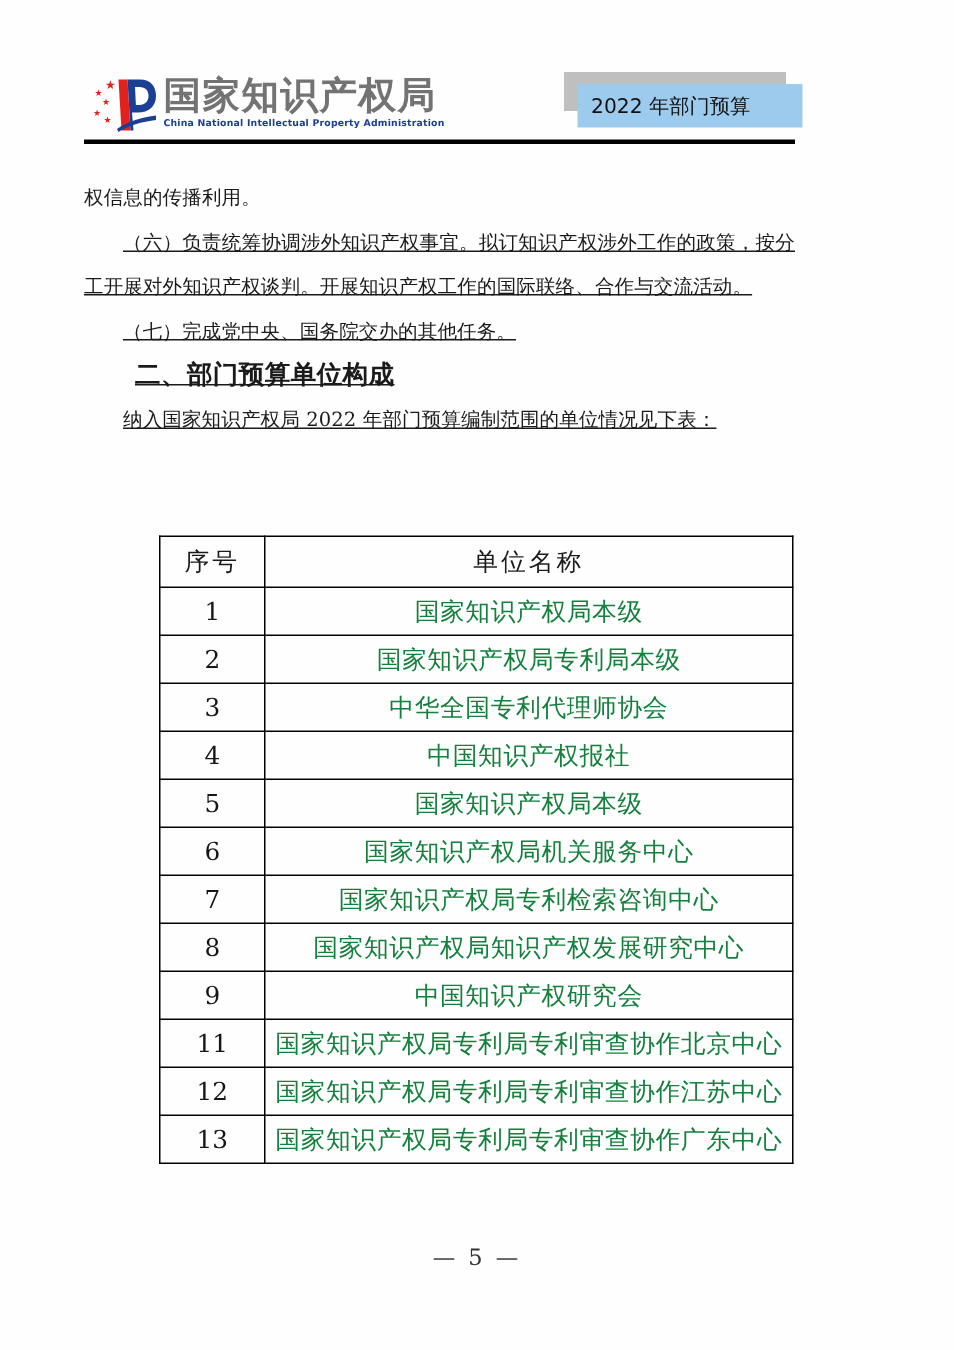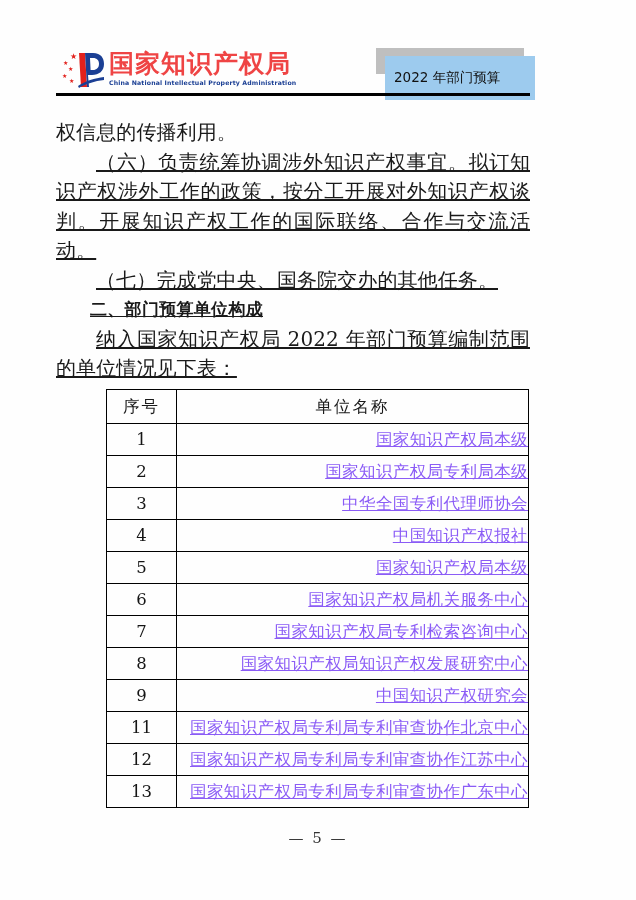--- a/index.html
+++ b/index.html
@@ -78,21 +78,21 @@
   .logo-text {
     display: flex;
     flex-direction: column;
     justify-content: flex-start;
   }
   .logo-cn {
     font-family: "DejaVu Sans", "Liberation Sans", sans-serif;
     font-weight: bold;
     font-size: 25px;
     line-height: 27px;
-    color: #ef4444;
+    color: #737373;
     letter-spacing: 1px;
     white-space: nowrap;
   }
   .logo-en {
     font-family: "DejaVu Sans", "Liberation Sans", sans-serif;
     font-weight: bold;
     font-size: 6.2px;
     line-height: 9px;
     color: #1b3f94;
     letter-spacing: 0.15px;
@@ -106,21 +106,21 @@
     top: 48px;
     width: 148px;
     height: 26px;
     background: #bfbfbf;
   }
   .banner-box {
     position: absolute;
     left: 385px;
     top: 56px;
     width: 150px;
-    height: 44px;
+    height: 29px;
     background: #9dcbee;
     display: flex;
     align-items: center;
   }
   .banner-text {
     font-family: "DejaVu Sans", "Liberation Sans", sans-serif;
     font-size: 13.5px;
     color: #111111;
     margin-left: 9px;
     white-space: nowrap;
@@ -137,21 +137,21 @@
 
   
   .content {
     position: absolute;
     left: 56px;
     top: 118px;
     width: 474px;
   }
 
   .para {
-    font-size: 20px;
+    font-size: 13px;
     line-height: 29.5px;
     text-align: justify;
     text-justify: inter-ideograph;
     margin: 0;
     letter-spacing: 0.1px;
   }
   .para.indent {
     text-indent: 2em;
     text-decoration: underline;
   }
@@ -166,21 +166,20 @@
   .table-wrap {
     position: absolute;
     left: 106px;
     top: 357px;
     width: 422px;
   }
   table.units {
     border-collapse: collapse;
     width: 422px;
     table-layout: fixed;
-    margin-top: 32px;
   }
   table.units td, table.units th {
     border: 1px solid #000000;
     font-weight: normal;
     padding: 0;
     height: 31px;
     vertical-align: middle;
     font-size: 16.5px;
   }
   table.units th {
@@ -193,27 +192,26 @@
     text-align: center;
     font-size: 17px;
     letter-spacing: 2px;
   }
   .td-idx {
     text-align: center;
     font-size: 16px;
     color: #151515;
   }
   .td-name {
-    text-align: right;
+    text-align: center;
     padding-left: 16px;
     font-size: 16.5px;
-    color: #8b5cf6;
+    color: #15803d;
     letter-spacing: 0.4px;
     white-space: nowrap;
-    text-decoration: underline;
   }
 
   
   .footer {
     position: absolute;
     left: 0;
     top: 828px;
     width: 636px;
     text-align: center;
   }

